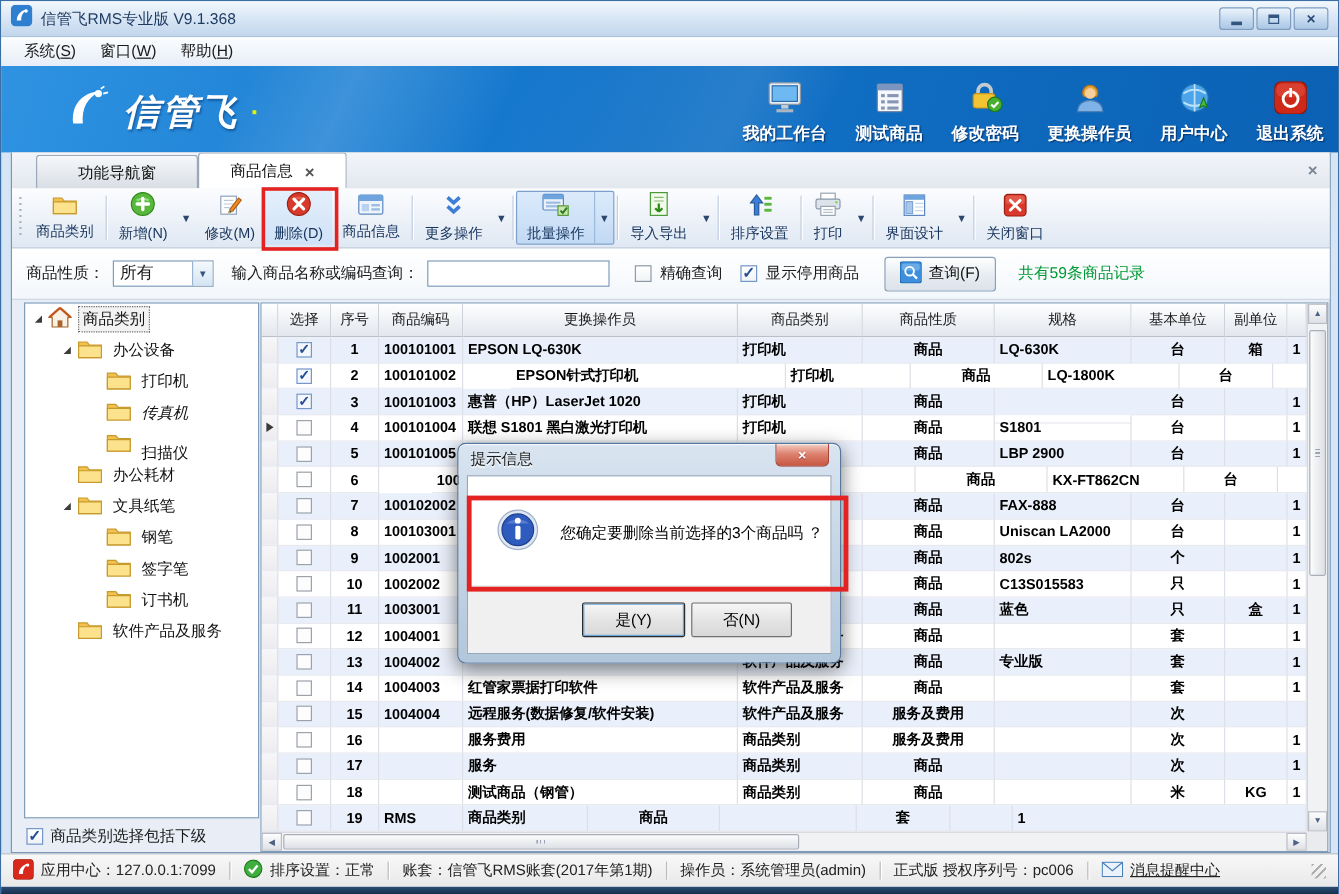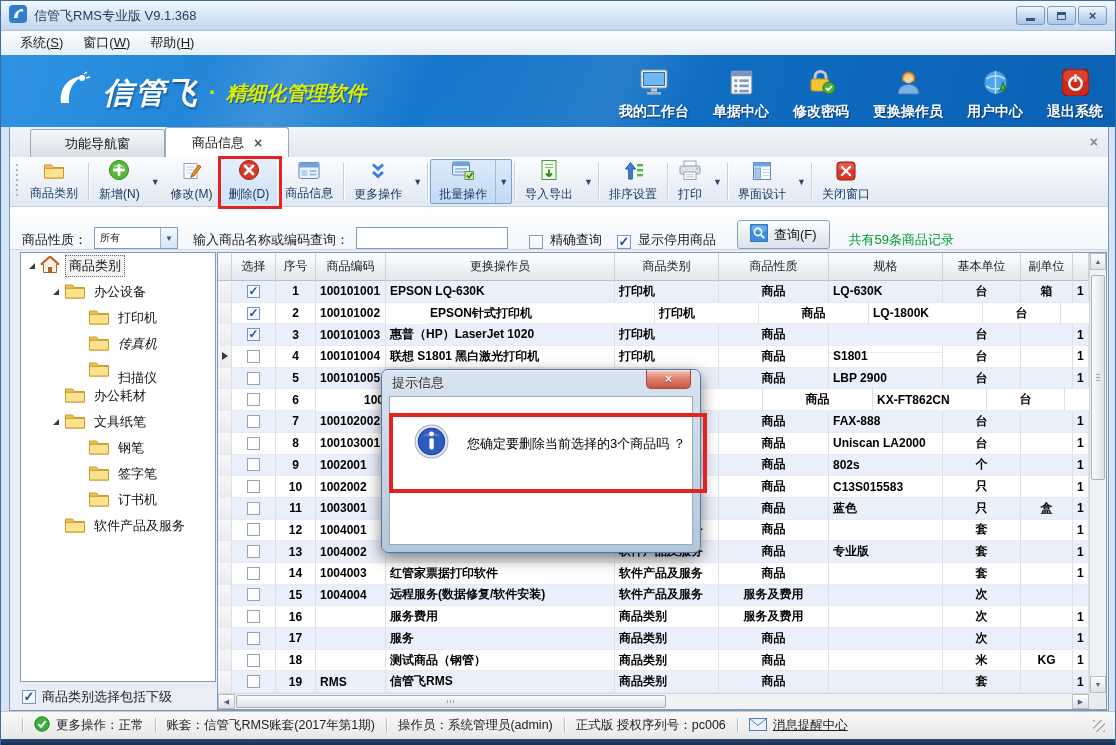--- a/index.html
+++ b/index.html
@@ -58,24 +58,24 @@
     font-size:12px; color:#16335c; white-space:nowrap; }
   .tbtn .ic { height:23px; display:flex; align-items:flex-end; }
   .tb-sep { width:1px; background:#c3cfe0; margin:4px 2px; box-shadow:1px 0 0 #fff; }
   .tdrop { display:flex; align-items:center; font-size:9px; color:#2c466e; padding:0 3px; }
   .tgroup { display:flex; align-items:stretch; }
   .tgroup.selected { background:linear-gradient(#dcebfb,#c2d9f4); border:1px solid #7da0cc; border-radius:2px; }
   .tgroup.selected .tdrop { border-left:1px solid #9db9dc; }
   .tbtn.hl { background:linear-gradient(#e4effb,#cfe2f7); border-radius:2px; }
 
   
-  .filterbar { position:absolute; left:0; top:79px; right:0; height:43px; display:flex; align-items:flex-end; padding:0 12px;
+  .filterbar { position:absolute; left:0; top:79px; right:0; height:43px; display:flex; align-items:center; padding:0 12px;
     background:linear-gradient(#ffffff,#f3f7fb); border-bottom:1px solid #cfd9e6; font-size:13px; color:#1a1a1a; gap:7px; }
   .combo { width:84px; height:22px; border:1px solid #7f9db9; background:#fff; display:flex; align-items:center; }
-  .combo .cval { flex:1; padding-left:5px; font-size:10px; }
+  .combo .cval { flex:1; padding-left:5px; font-size:14px; }
   .combo .cbtn { width:17px; height:100%; border-left:1px solid #9ab5d2; background:linear-gradient(#f4f9fd,#d5e4f3); display:flex; align-items:center; justify-content:center; font-size:8px; color:#33557e; }
   .txt { width:152px; height:22px; border:1px solid #7f9db9; background:#fff; font-size:13px; padding:0 4px; font-family:inherit; }
   .cb { width:14px; height:14px; border:1px solid #8d9aa8; background:linear-gradient(#fff,#f0f3f6); display:inline-flex; align-items:center; justify-content:center; }
   .cb.on { border-color:#7496c8; }
   .cb.on::after { content:"✓"; color:#274f94; font-size:13px; font-weight:bold; line-height:10px; }
   .cblabel { margin-right:8px; }
   .qbtn { height:29px; margin-left:6px; padding:0 12px; display:flex; align-items:center; gap:6px; font-size:13px; color:#111;
     border:1px solid #8aa0b8; border-radius:3px; background:linear-gradient(#fefefe,#e7ecf2 55%,#dbe2ea); }
   .greencount { color:#009933; font-size:13px; margin-left:12px; }
 
@@ -187,21 +187,20 @@
 
   <div class="banner">
     <div class="brand">
       <span><svg width="44" height="44" viewBox="0 0 44 44">
             <path d="M12 34 C10 18,20 8,34 7 C24 13,19 20,20 34 Z" fill="#fff"></path>
             <circle cx="33" cy="9" r="3" fill="#fff"></circle>
             <path d="M35 5 l3-2 M37 9 l4-1" stroke="#fff" stroke-width="1.4"></path>
           </svg></span>
       <span class="bname">信管飞</span>
       <span class="bdot">·</span>
-      <span class="bslogan">精细化管理软件</span>
     </div>
     <div class="bactions">
         <div class="baction">
           <span class="ic-wrap"><svg width="30" height="27" viewBox="0 0 30 27">
               <rect x="2" y="1" width="26" height="18" rx="2" fill="#e8eef5" stroke="#8b99a8"></rect>
               <rect x="4.5" y="3.5" width="21" height="13" fill="#6fb9f2" stroke="#2e6da8"></rect>
               <rect x="12" y="19.5" width="6" height="3" fill="#c3cdd8"></rect>
               <rect x="8" y="23" width="14" height="2.6" fill="#aab6c4"></rect>
             </svg></span>
           <span class="blabel">我的工作台</span>
@@ -210,21 +209,21 @@
           <span class="ic-wrap"><svg width="27" height="27" viewBox="0 0 26 26">
               <rect x="3" y="2" width="20" height="22" rx="1.5" fill="#f4f7fb" stroke="#7688a8"></rect>
               <rect x="3" y="2" width="20" height="5" fill="#7c94c0"></rect>
               <rect x="6" y="10" width="3" height="2.5" fill="#8796b5"></rect>
               <rect x="11" y="10" width="9" height="2.5" fill="#8796b5"></rect>
               <rect x="6" y="15" width="3" height="2.5" fill="#8796b5"></rect>
               <rect x="11" y="15" width="9" height="2.5" fill="#8796b5"></rect>
               <rect x="6" y="20" width="3" height="2.5" fill="#8796b5"></rect>
               <rect x="11" y="20" width="9" height="2.5" fill="#8796b5"></rect>
             </svg></span>
-          <span class="blabel">单据中心</span>
+          <span class="blabel">测试商品</span>
         </div>
         <div class="baction">
           <span class="ic-wrap"><svg width="29" height="27" viewBox="0 0 29 27">
               <path d="M8 11 V8 a5.5 5.5 0 0 1 11 0 v3" fill="none" stroke="#c2cad2" stroke-width="3"></path>
               <rect x="4" y="10" width="18" height="12" rx="2.5" fill="#f2c332" stroke="#c5961c"></rect>
               <circle cx="22" cy="19" r="6" fill="#47b02f" stroke="#1d7a1d"></circle>
               <path d="M19 19 l2.2 2.2 L25 17" stroke="#fff" stroke-width="1.8" fill="none"></path>
             </svg></span>
           <span class="blabel">修改密码</span>
         </div>
@@ -846,21 +845,20 @@
             <div class="td c" style="width: 52px; flex: 0 0 auto;">KG</div>
             <div class="td" style="width: 16px; flex: 1 1 0%;">1</div>
           </div>
           <div class="trow alt">
             <div class="td ind" style="width: 14px; flex: 0 0 auto;"></div>
             <div class="td c" style="width: 44px; flex: 0 0 auto;">
               <span class="gcb"></span>
             </div>
             <div class="td c" style="width: 40px; flex: 0 0 auto;">19</div>
             <div class="td" style="width: 70px; flex: 0 0 auto;">RMS</div>
-            <div class="td" style="width: 229px; flex: 0 0 auto;">信管飞RMS</div>
             <div class="td" style="width: 104px; flex: 0 0 auto;">商品类别</div>
             <div class="td c" style="width: 110px; flex: 0 0 auto;">商品</div>
             <div class="td" style="width: 114px; flex: 0 0 auto;"></div>
             <div class="td c" style="width: 78px; flex: 0 0 auto;">套</div>
             <div class="td c" style="width: 52px; flex: 0 0 auto;"></div>
             <div class="td" style="width: 16px; flex: 1 1 0%;">1</div>
           </div>
         </div>
       <div class="vsb">
         <div class="sbtn" style="top:0">▲</div>
@@ -870,27 +868,35 @@
       <div class="hsb">
         <div class="hbtn" style="left:0">◀</div>
         <div class="hthumb"></div>
         <div class="hbtn" style="right:0">▶</div>
       </div>
       <div class="sbcorner"></div>
     </div>
   </div>
 
   <div class="statusbar">
+      <span class="sitem">
+        <span class="ic-wrap"><svg width="17" height="17" viewBox="0 0 18 18">
+            <rect width="18" height="18" rx="4" fill="#d8291a" stroke="#9c1508"></rect>
+            <path d="M5 13 C5 8,9 4.5,13.5 4 C10.5 6.5,8.5 8.5,8.7 13 Z" fill="#fff"></path>
+            <circle cx="12.7" cy="5.2" r="1.5" fill="#fff"></circle>
+          </svg></span>
+        <span>应用中心：127.0.0.1:7099</span>
+      </span>
       <span class="ssep"></span>
       <span class="sitem">
         <span class="ic-wrap"><svg width="16" height="16" viewBox="0 0 16 16">
             <circle cx="8" cy="8" r="7.2" fill="#3fae3f" stroke="#1d7a1d"></circle>
             <path d="M4.4 8.2 L7 10.8 L11.6 5.2" stroke="#fff" stroke-width="2" fill="none"></path>
           </svg></span>
-        <span>更多操作：正常</span>
+        <span>排序设置：正常</span>
       </span>
       <span class="ssep"></span>
       <span class="sitem">
         <span>账套：信管飞RMS账套(2017年第1期)</span>
       </span>
       <span class="ssep"></span>
       <span class="sitem">
         <span>操作员：系统管理员(admin)</span>
       </span>
       <span class="ssep"></span>
@@ -916,19 +922,23 @@
       <div class="dlg-msgrow">
         <span><svg width="35" height="35" viewBox="0 0 34 34">
               <circle cx="17" cy="17" r="16" fill="#dfe7f2" stroke="#9fb0c8"></circle>
               <circle cx="17" cy="17" r="12.8" fill="#2f5bbf" stroke="#1d3f8e"></circle>
               <path d="M8 12 a11 8 0 0 1 18 0" fill="#6e8fd8" opacity=".65"></path>
               <rect x="15" y="13.8" width="4.2" height="11" rx="1.4" fill="#fff"></rect>
               <circle cx="17" cy="9.6" r="2.4" fill="#fff"></circle>
             </svg></span>
         <span class="dlg-msg">您确定要删除当前选择的3个商品吗 ？</span>
       </div>
+      <div class="dlg-btnbar">
+        <button class="dbtn default yes">是(Y)</button>
+        <button class="dbtn no">否(N)</button>
+      </div>
     </div>
   </div>
 
   <div class="annot thick" style="left:388px; top:412px; width:318px; height:80px;"></div>
   <div class="annot" id="del-annot" style="left: 216.594px; top: 155px; width: 64.6719px; height: 53px;"></div>
 
 </div>
 
 </body></html>

